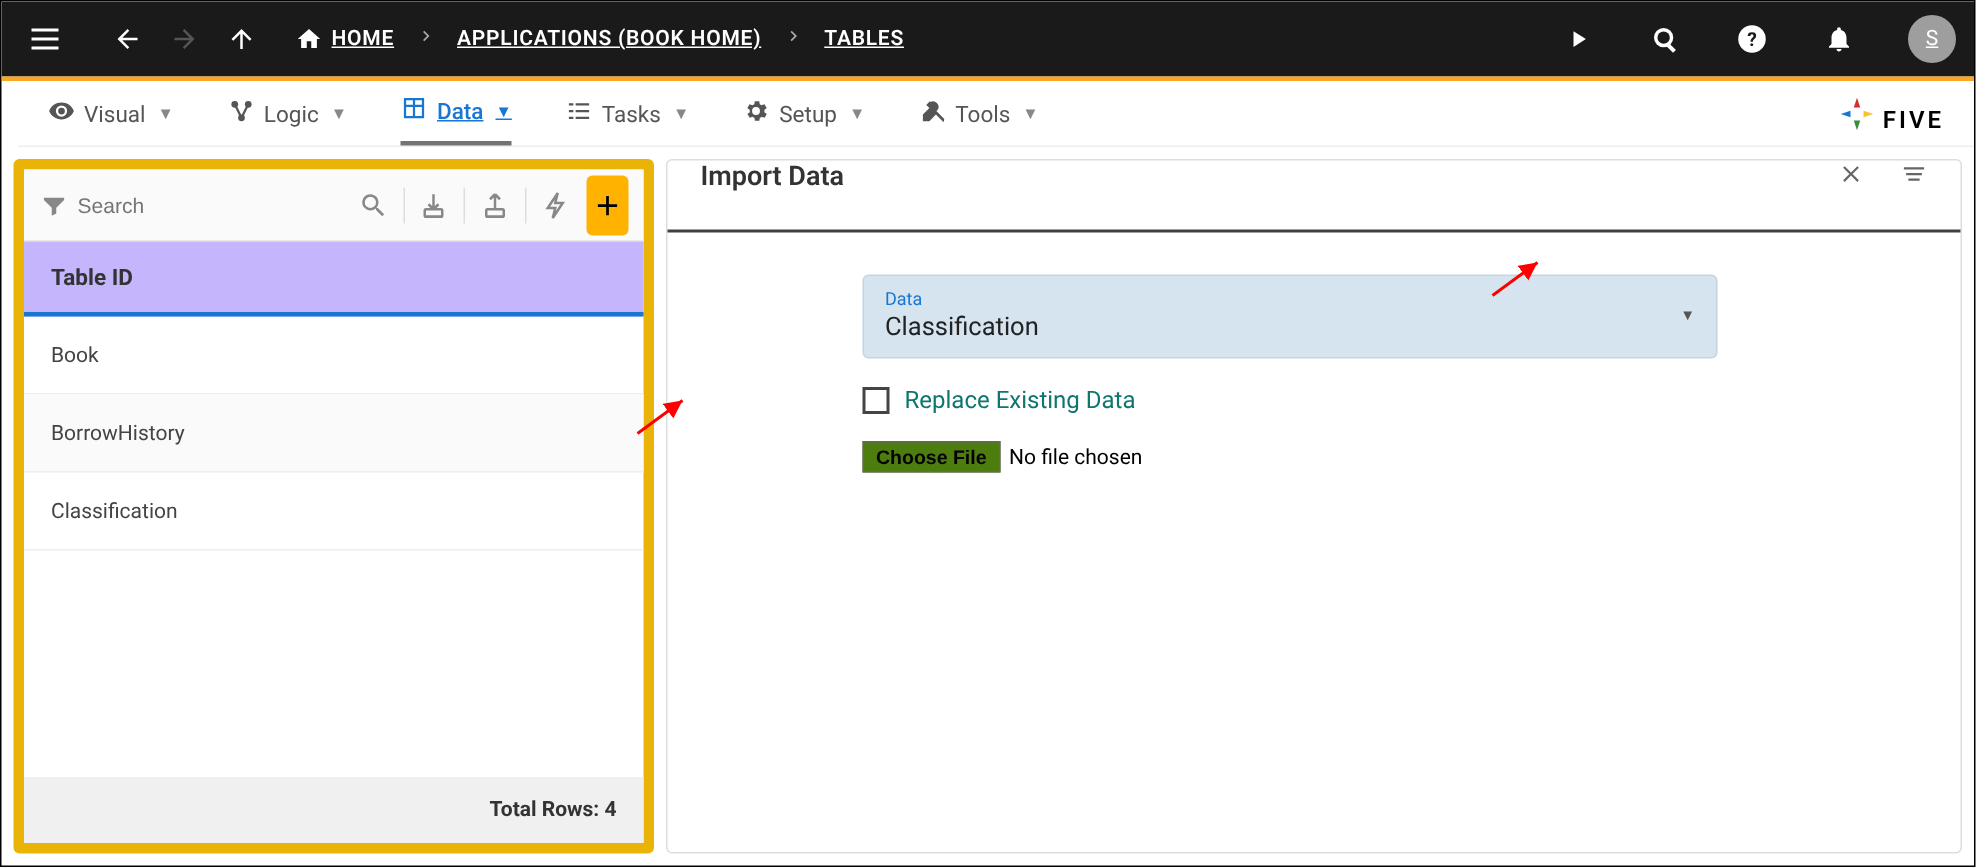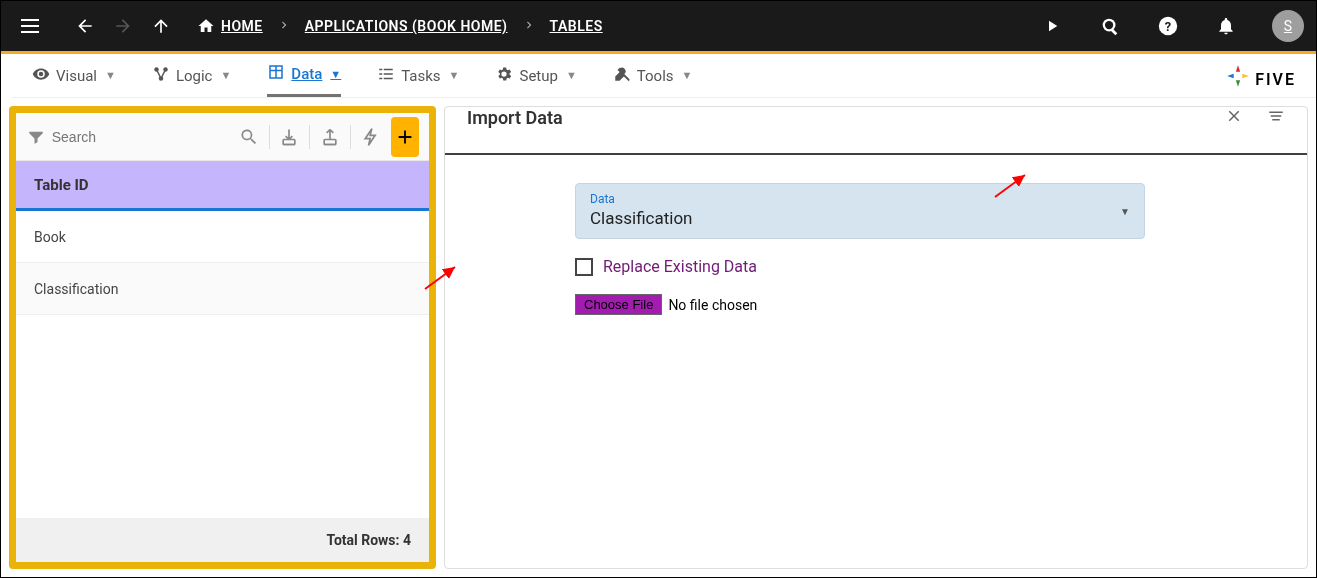--- a/index.html
+++ b/index.html
@@ -56,24 +56,24 @@
 .rheader .title { font-size: 18px; font-weight: 600; color: #333; }
 .rheader .ract { margin-left: auto; display: flex; gap: 24px; }
 .rheader .ract .ic { cursor: pointer; color: #666; }
 
 
 .rbody { padding: 28px 130px; position: relative; }
 .table-field { background: #d6e4f0; border: 1px solid #c3d4e3; border-radius: 4px; padding: 8px 14px 10px; width: 570px; position: relative; cursor: pointer; }
 .table-field .lbl { font-size: 12px; color: #1976d2; }
 .table-field .val { font-size: 17px; color: #222; margin-top: 2px; }
 .table-field .drop-caret { position: absolute; right: 14px; top: 50%; transform: translateY(-50%); font-size: 10px; color: #555; }
-.check-row { display: flex; align-items: center; gap: 10px; margin-top: 18px; font-size: 16px; color: #701a75; }
+.check-row { display: flex; align-items: center; gap: 10px; margin-top: 18px; font-size: 16px; color: #0f766e; }
 .check-row .chk { width: 18px; height: 18px; border: 2px solid #444; cursor: pointer; }
 .file-row { display: flex; align-items: center; gap: 6px; margin-top: 18px; font-size: 14px; }
-.choose-btn { border: 1px solid #666; background: #a21caf; padding: 2px 8px; font-family: Arial, sans-serif; font-size: 13px; cursor: pointer; }
+.choose-btn { border: 1px solid #666; background: #4d7c0f; padding: 2px 8px; font-family: Arial, sans-serif; font-size: 13px; cursor: pointer; font-weight: bold; }
 
 
 .arrow-svg { position: absolute; pointer-events: none; }
 </style>
 </head>
 <body>
 
 <div class="topbar">
   <div class="hamburger">
       <span></span>
@@ -242,20 +242,23 @@
           <svg width="22" height="22" viewBox="0 0 24 24">
             <path d="M19 13h-6v6h-2v-6H5v-2h6V5h2v6h6z"></path>
           </svg>
         </div>
     </div>
     <div class="col-header">
         <span>Table ID</span>
       </div>
     <div class="list-row">
         <span>Book</span>
+      </div>
+    <div class="list-row">
+        <span>BorrowHistory</span>
       </div>
     <div class="list-row">
         <span>Classification</span>
       </div>
     <div class="list-filler"></div>
     <div class="footer-row">
         <span>Total Rows: 4</span>
       </div>
   </div>
 

